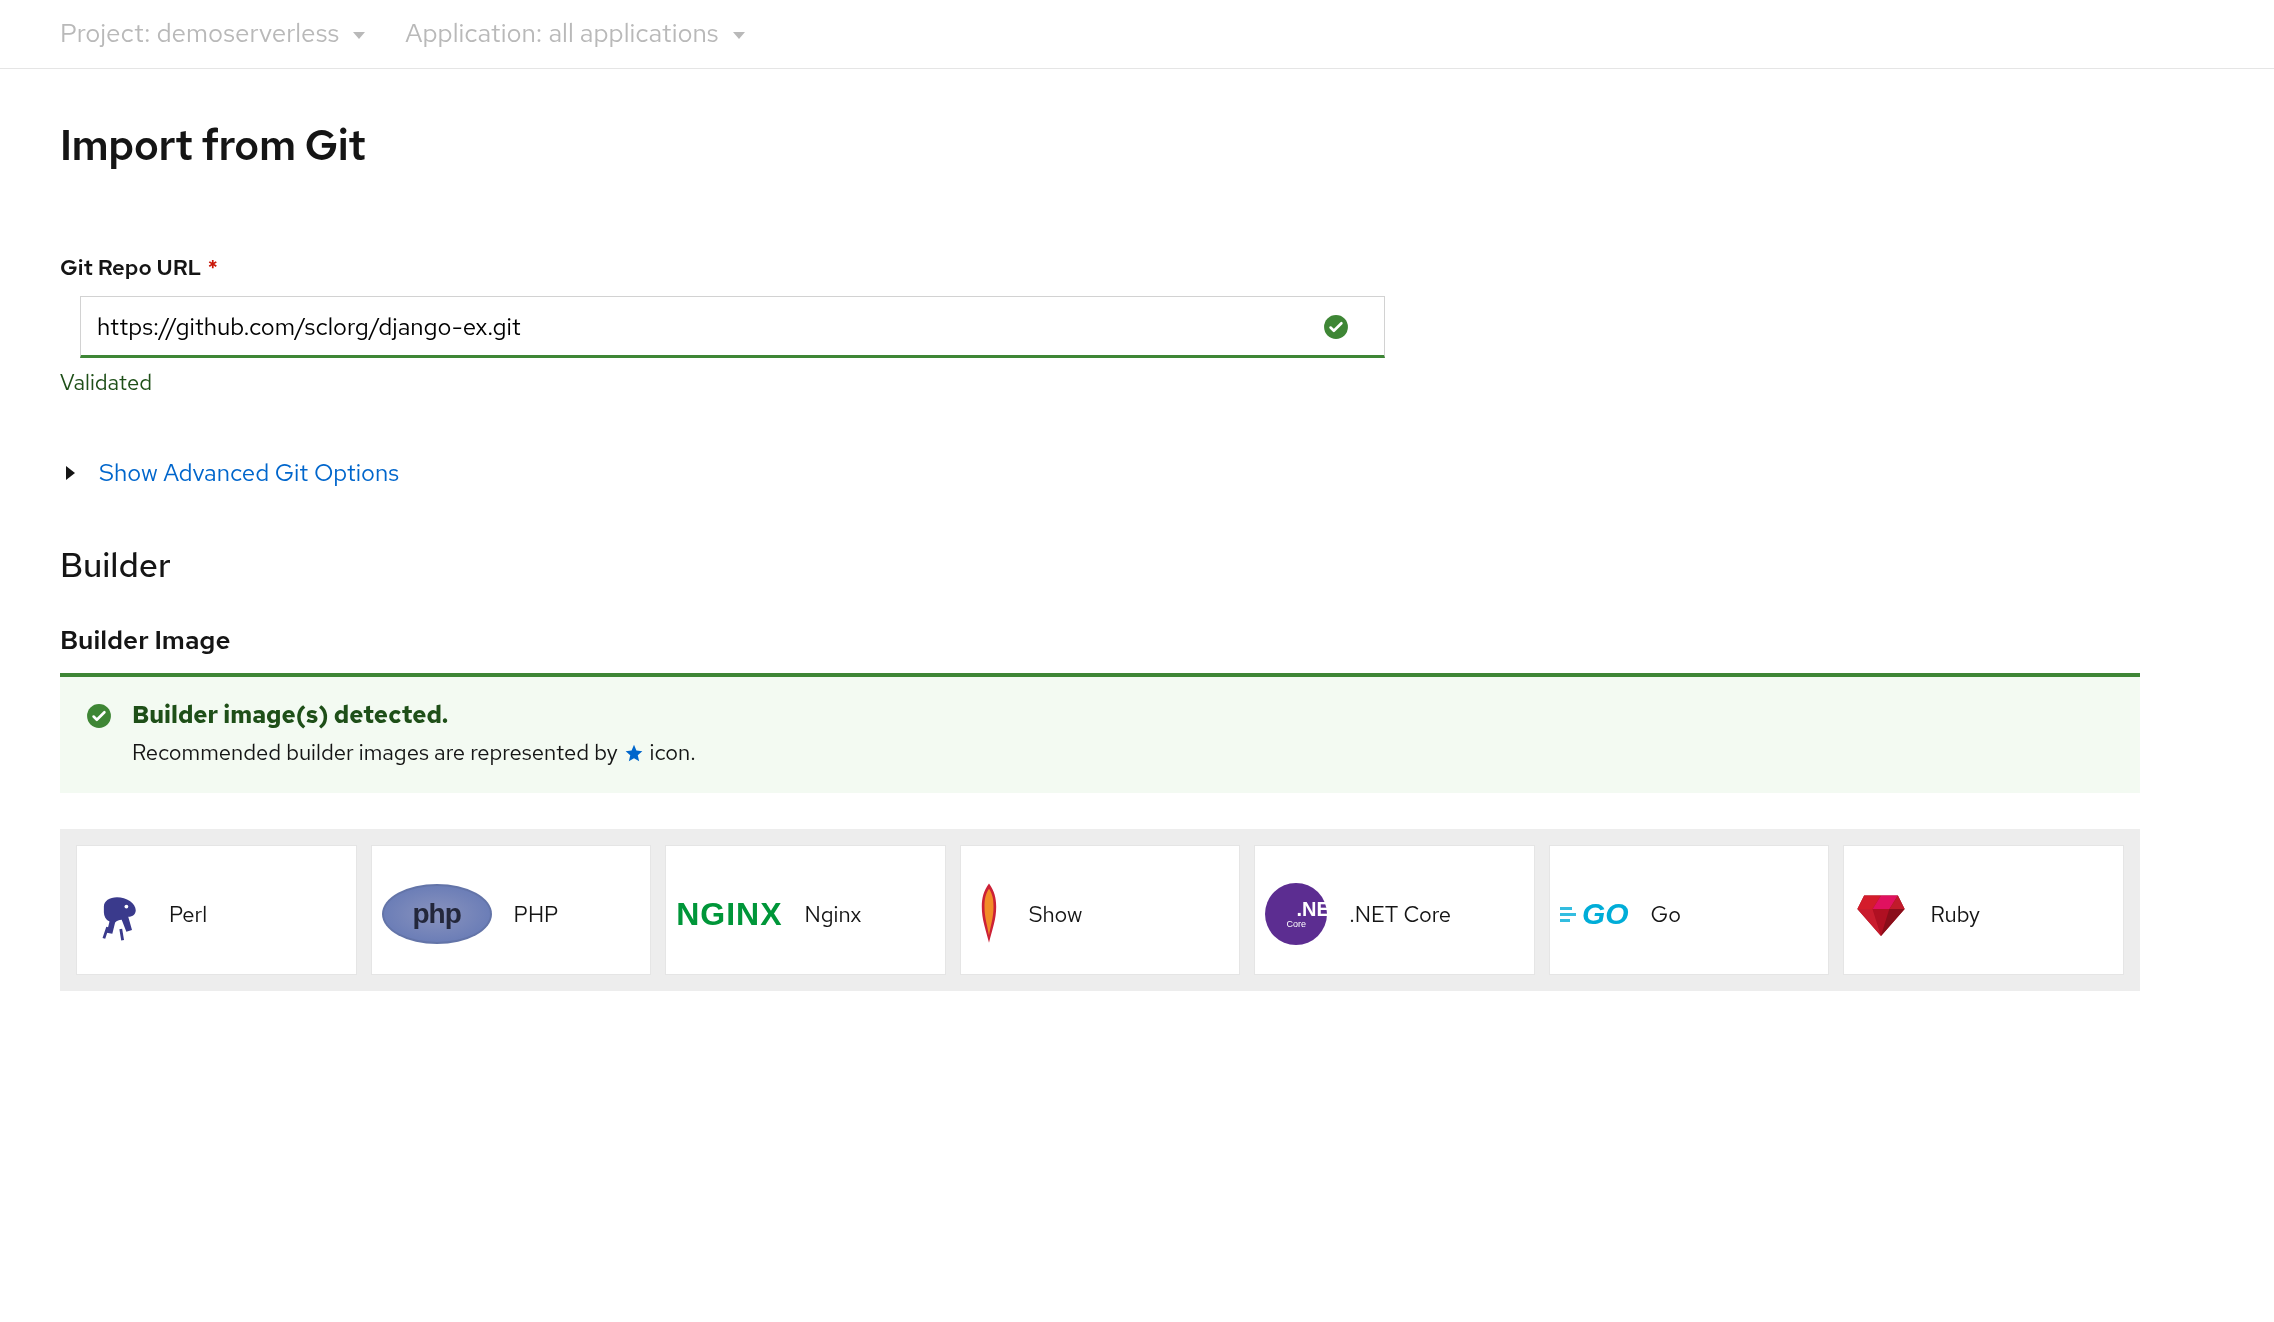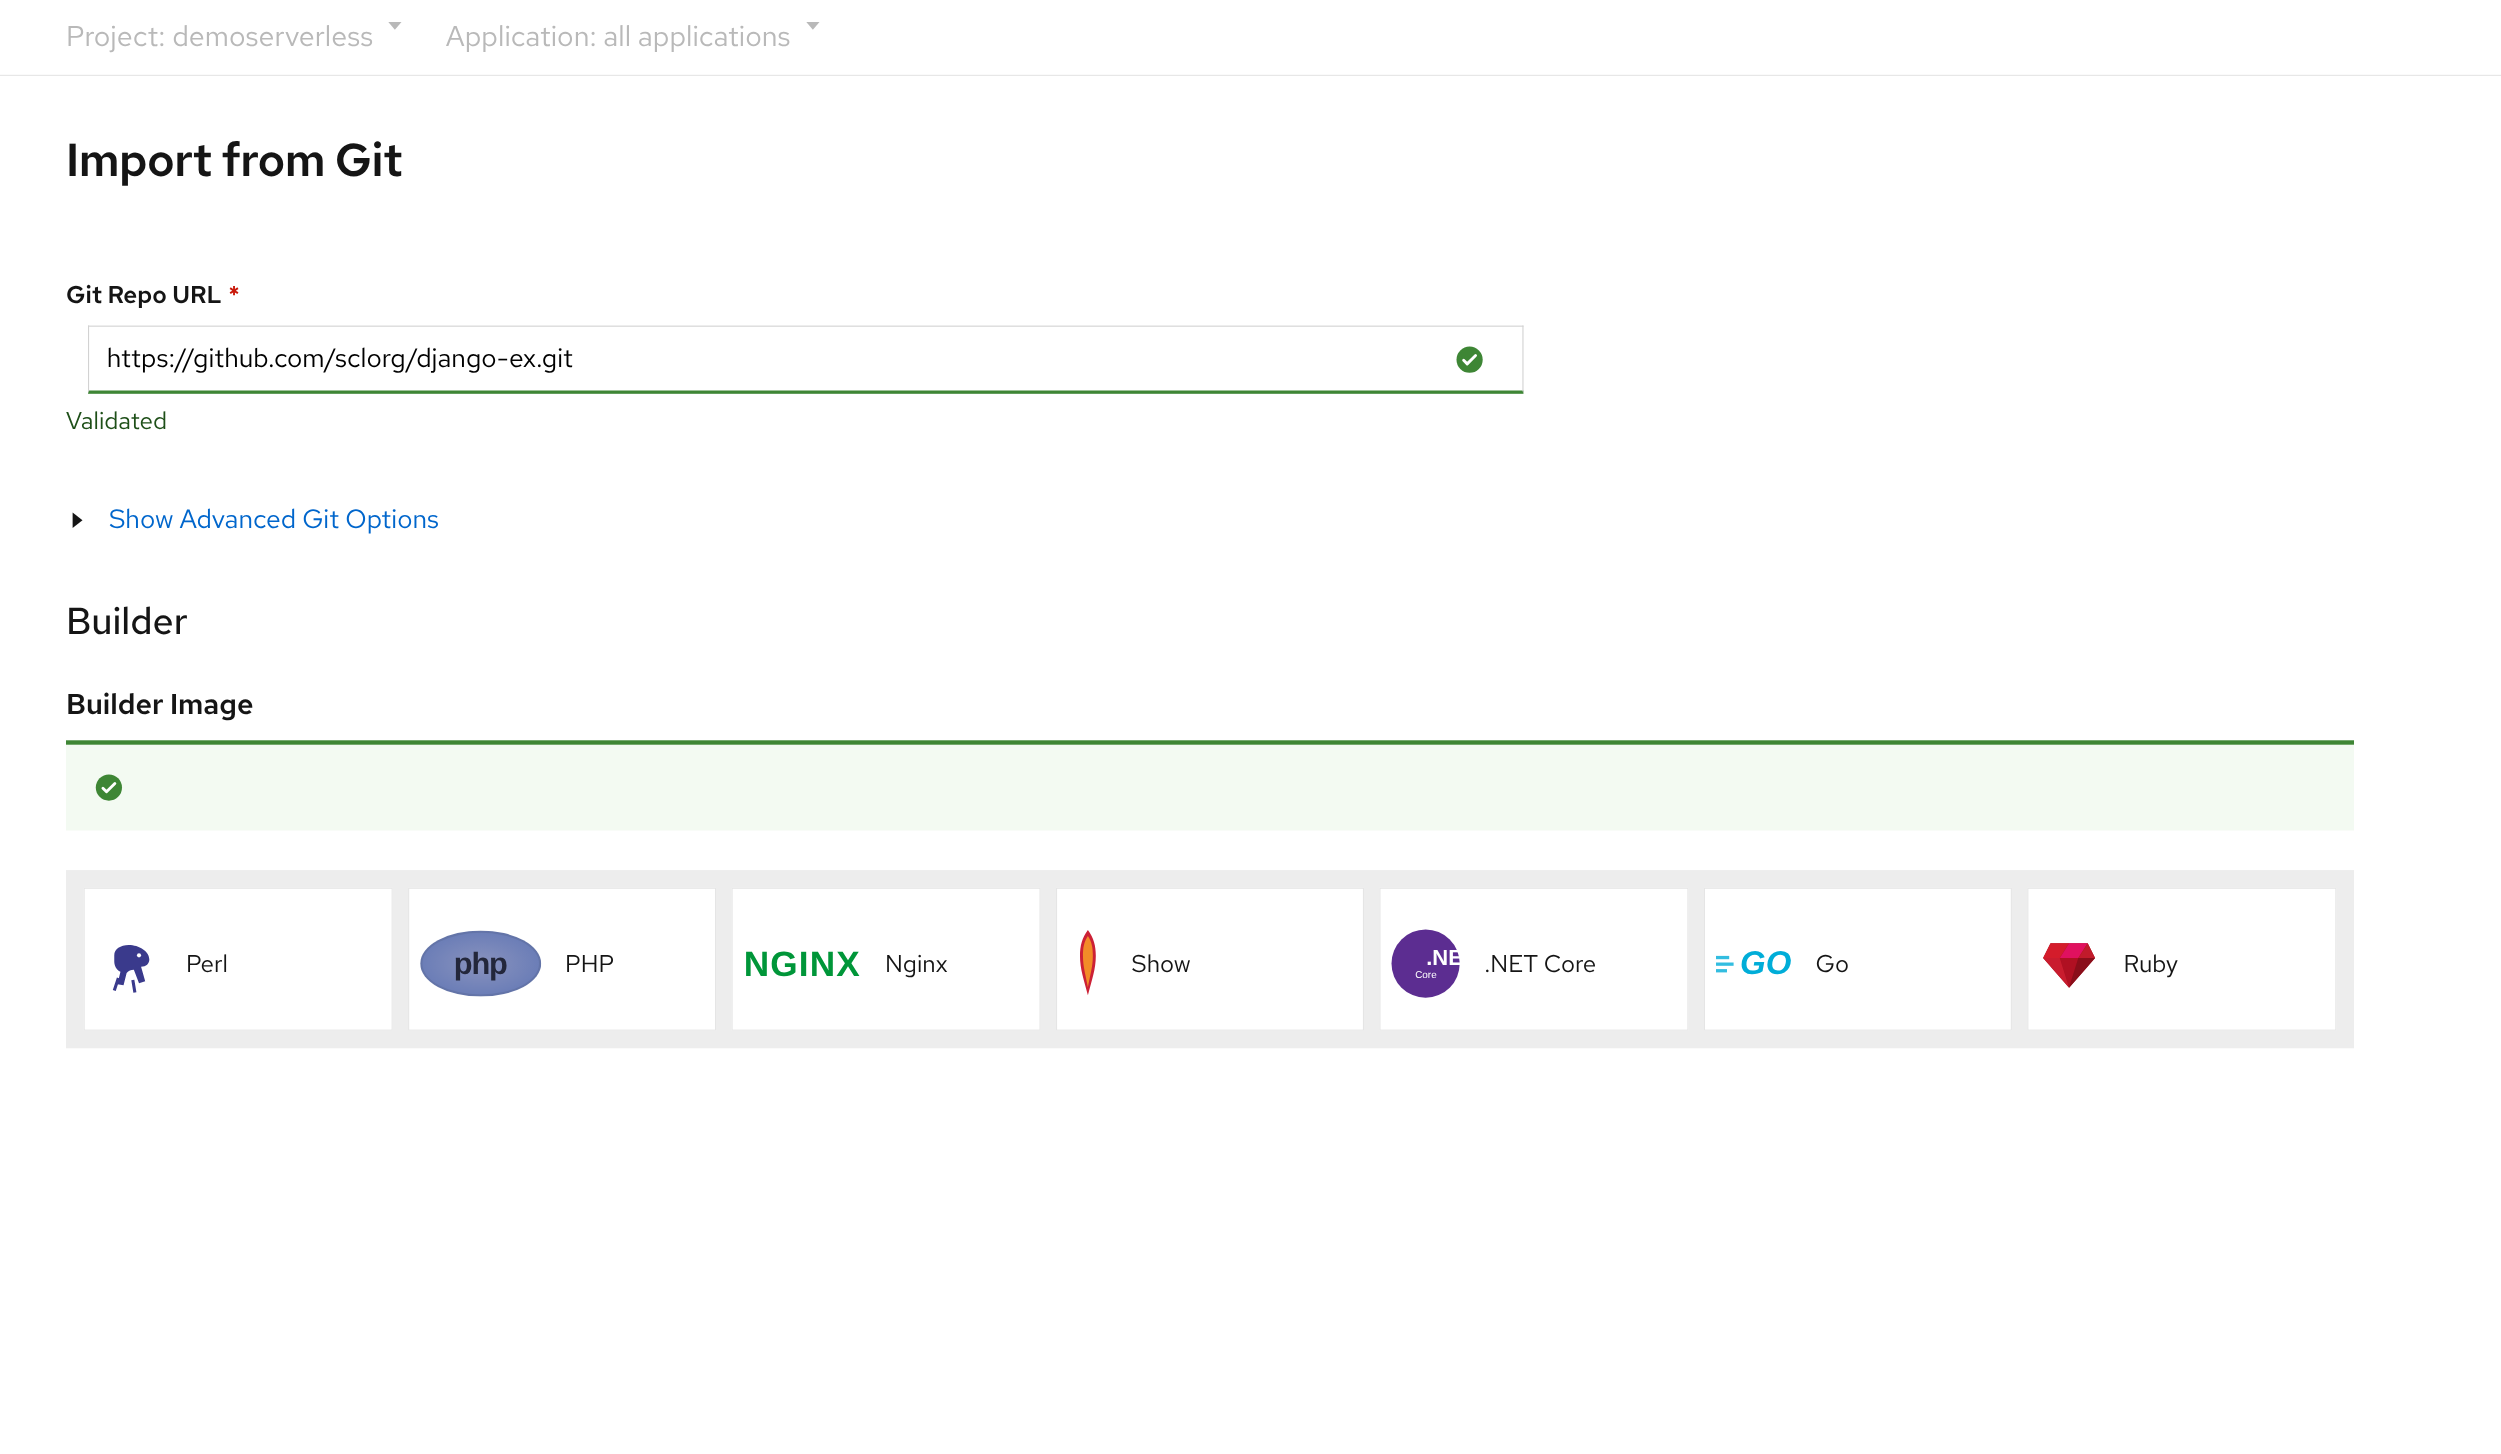--- a/index.html
+++ b/index.html
@@ -13,20 +13,21 @@
   
   .topbar {
     display: flex;
     align-items: center;
     gap: 40px;
     padding: 16px 60px 18px 60px;
     border-bottom: 1px solid #e5e5e5;
   }
   .dropdown {
     display: flex;
+    align-items: center;
     gap: 14px;
     color: #b9b9b9;
     font-size: 26px;
     cursor: pointer;
   }
   .caret-down {
     width: 0; height: 0;
     border-left: 6px solid transparent;
     border-right: 6px solid transparent;
     border-top: 7px solid #b9b9b9;
@@ -274,20 +275,32 @@
 
   <div class="builder-label">Builder Image</div>
 
   <div class="alert-success">
     <span class="alert-icon check-circle">
       <svg viewBox="0 0 24 24">
           <circle cx="12" cy="12" r="11" fill="#3e8635"></circle>
           <path d="M7 12.5l3 3 7-7" stroke="#fff" stroke-width="2.4" fill="none" stroke-linecap="round" stroke-linejoin="round"></path>
         </svg>
     </span>
+    <div>
+      <div class="alert-title">Builder image(s) detected.</div>
+      <div class="alert-desc">
+        <span>Recommended builder images are represented by</span>
+        <span class="star-icon">
+          <svg width="20" height="20" viewBox="0 0 24 24">
+              <path fill="#0066cc" d="M12 2l2.9 6.9L22 10l-5.5 4.8L18.2 22 12 18.2 5.8 22l1.7-7.2L2 10l7.1-1.1z"></path>
+            </svg>
+        </span>
+        <span>icon.</span>
+      </div>
+    </div>
   </div>
 
   <div class="builder-grid-wrap">
 
     <div class="builder-card">
       <div class="logo-box logo-perl">
         <svg viewBox="0 0 64 64">
           <path fill="#3a3a8c" d="M18 24c0-6 6-10 14-10 10 0 20 6 20 14 0 4-3 7-8 7l4 14-6 2-5-13c-3 0-5 1-7 3l-3 12-6-1 3-12c-4-2-6-6-6-10z"></path>
           <circle cx="42" cy="24" r="2" fill="#fff"></circle>
           <path stroke="#3a3a8c" stroke-width="3" fill="none" d="M22 46l-4 12M36 48l2 12"></path>

